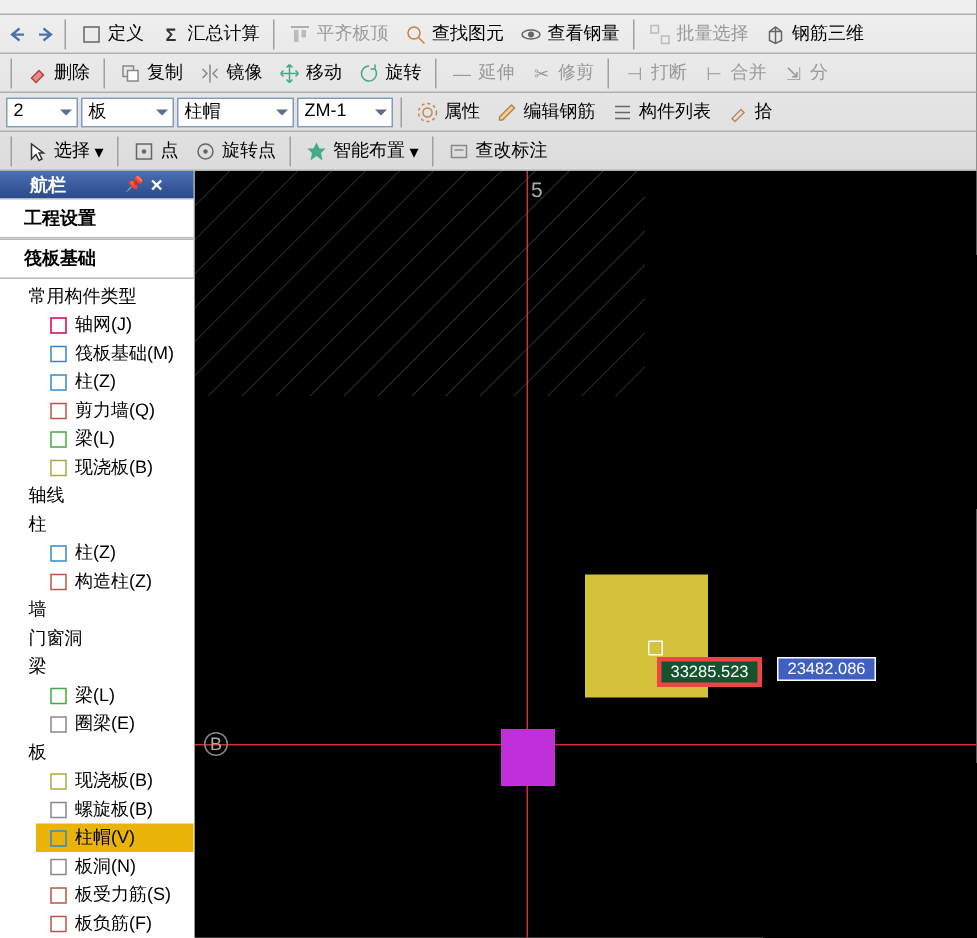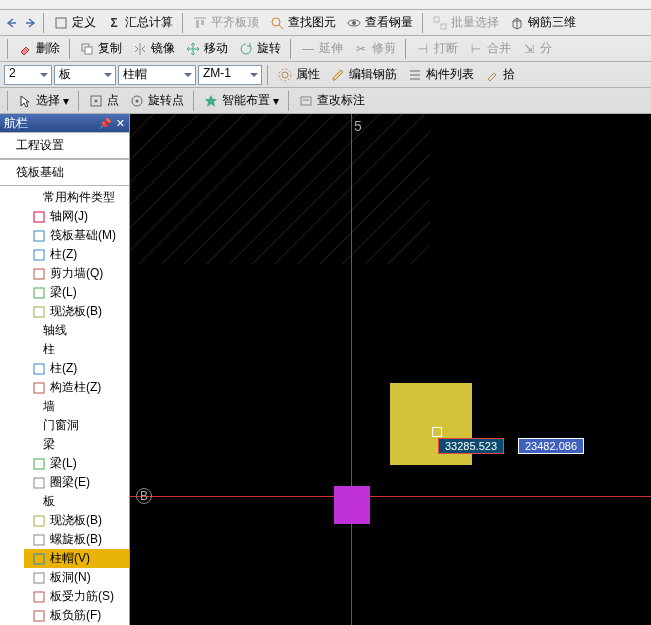--- a/index.html
+++ b/index.html
@@ -11,43 +11,43 @@
 .tb-btn { display: inline-flex; align-items: center; padding: 2px 4px; gap: 3px; cursor: pointer; white-space: nowrap; }
 .tb-btn.disabled { color: #999; }
 .tb-ico { width: 16px; height: 16px; display: inline-flex; align-items: center; justify-content: center; }
 
 .dd-sel { border: 1px solid #7f9db9; background: #fff; height: 20px; padding: 0 16px 0 4px; position: relative; }
 .dd-sel::after { content: ""; position: absolute; right: 3px; top: 50%; border: 4px solid transparent; border-top-color: #5a6e8c; transform: translateY(-25%); }
 
 .main { display: flex; height: calc(100% - 113px); }
 
 .sidebar { width: 130px; background: #fcfcfc; border-right: 1px solid #999; display: flex; flex-direction: column; }
-.side-title { background: linear-gradient(#4a6fb3, #2a4b8c); color: #fff; height: 18px; display: flex; align-items: center; padding: 0 4px; }
+.side-title { background: linear-gradient(#4a6fb3, #2a4b8c); color: #fff; height: 18px; display: flex; align-items: center; padding: 0 20px; font-weight: bold; }
 .side-title .spacer { flex: 1; }
 .pin { color: #fff; font-size: 10px; margin-right: 4px; }
 .close-x { color: #fff; font-size: 11px; cursor: pointer; }
 .side-tab { background: #fff; border: 1px solid #b8b8b8; border-left: none; border-right: none; padding: 4px 12px; cursor: pointer; }
-.side-tab.indent { padding-left: 16px; }
+.side-tab.indent { padding-left: 16px; font-weight: bold; }
 
 .tree { flex: 1; overflow: auto; padding: 2px 0; background: #fff; }
 .tree-item { display: flex; align-items: center; padding: 1px 4px; cursor: pointer; white-space: nowrap; }
-.tree-item.lvl0 { padding-left: 19px; margin-left: 24px; }
+.tree-item.lvl0 { padding-left: 19px; }
 .tree-item.lvl1 { padding-left: 8px; margin-left: 24px; }
 .tree-item.selected { background: #eab308; }
 .tree-ico { width: 14px; height: 14px; margin-right: 4px; display: inline-flex; align-items: center; justify-content: center; }
 
 .canvas-wrap { flex: 1; position: relative; background: #000; overflow: hidden; }
 .hatch { position: absolute; inset: 0; }
 .red-line-h { position: absolute; height: 1px; background: #d03030; left: 0; right: 0; }
 .red-line-v { position: absolute; width: 1px; background: #d03030; top: 0; bottom: 0; }
 .axis-label { position: absolute; color: #aaa; font-size: 14px; }
 .axis-circle { position: absolute; width: 16px; height: 16px; border: 1px solid #888; border-radius: 50%; display: flex; align-items: center; justify-content: center; color: #aaa; font-size: 11px; }
 .yellow-rect { position: absolute; background: #d4c23a; }
 .magenta-rect { position: absolute; background: #c030d8; }
-.coord-box { position: absolute; background: #0c4a6e; color: #fff; padding: 1px 6px; font-size: 11px; border: 1px solid #ef4444; }
+.coord-box { position: absolute; background: #14532d; color: #fff; padding: 1px 6px; font-size: 11px; border: 3px solid #ef4444; }
 .coord-box.sel { background: #4060c0; border: 1px solid #fff; }
 .cursor-cross { position: absolute; width: 10px; height: 10px; border: 1px solid #fff; }
 
 svg { display: block; }
 </style>
 </head>
 <body>
 
 <div class="top-section">
 

